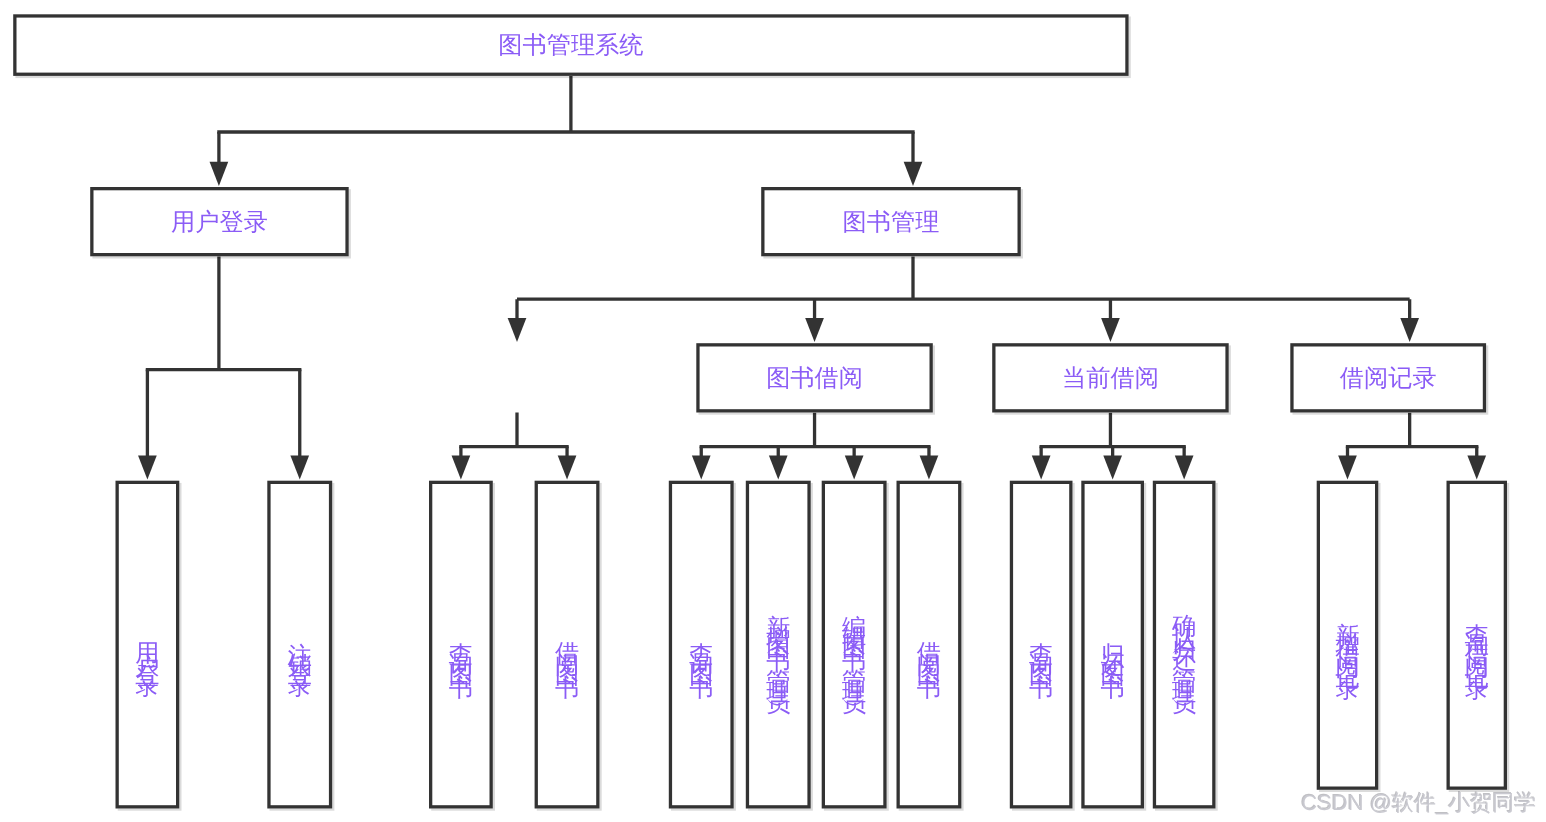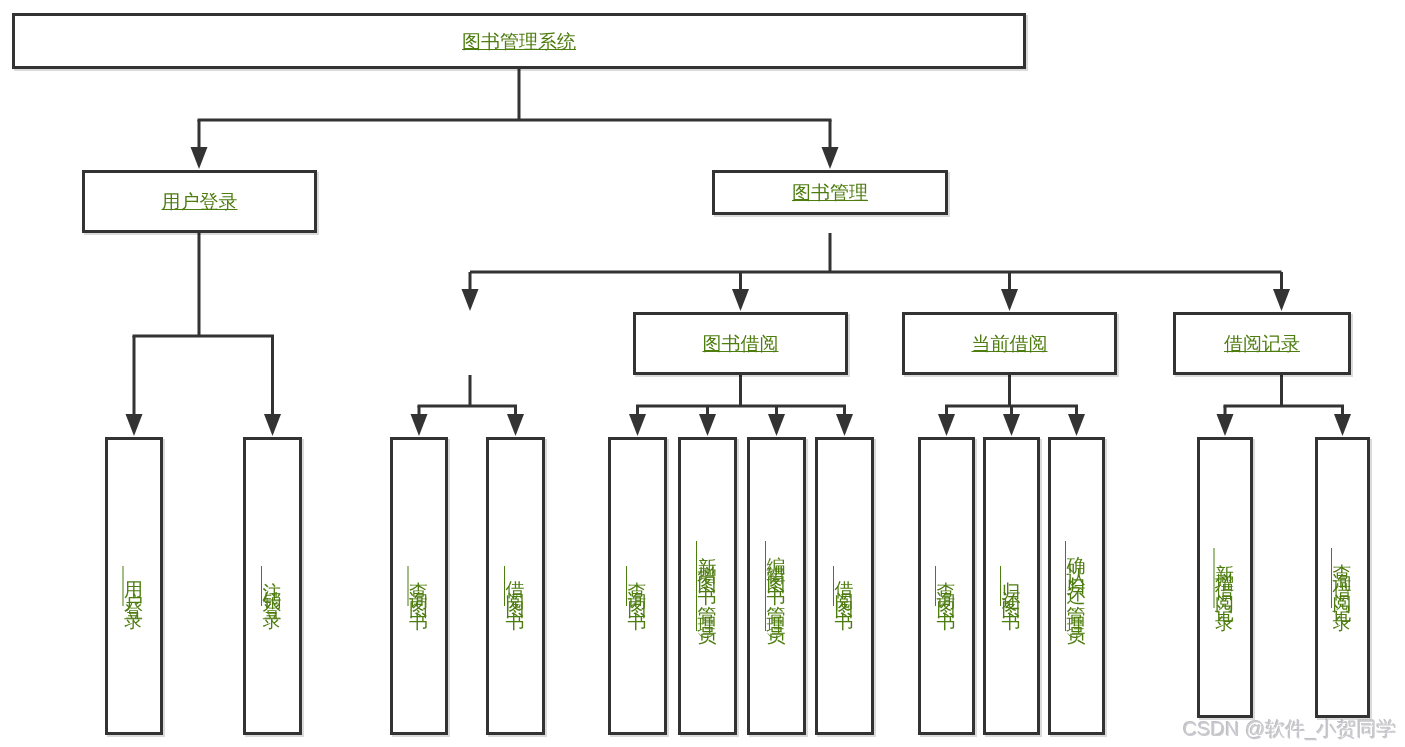--- a/index.html
+++ b/index.html
@@ -22,25 +22,24 @@
     box-sizing: border-box;
     background: #ffffff;
     border: 3px solid #333333;
     box-shadow: 2px 2px 0 rgba(0,0,0,0.14);
     display: flex;
     align-items: center;
     justify-content: center;
     z-index: 2;
   }
   .node .lbl {
-    color: #4d7c0f;
-    font-size: 19px;
+    color: #8b5cf6;
+    font-size: 22px;
     line-height: 1;
     white-space: nowrap;
-    text-decoration: underline;
   }
   .leaf .lbl {
     writing-mode: vertical-rl;
     text-orientation: mixed;
     letter-spacing: 10px;
     white-space: normal;
   }
   #watermark {
     position: absolute;
     left: 1183px;
@@ -107,21 +106,21 @@
     </g>
   </svg>
 
   <div class="node" style="left:12px; top:13px; width:1014px; height:56px;">
     <span class="lbl">图书管理系统</span>
   </div>
 
   <div class="node" style="left:82px; top:170px; width:235px; height:63px;">
     <span class="lbl">用户登录</span>
   </div>
-  <div class="node" style="left:712px; top:170px; width:236px; height:45px;">
+  <div class="node" style="left:692px; top:170px; width:236px; height:63px;">
     <span class="lbl">图书管理</span>
   </div>
 
   <div class="node" style="left:633px; top:312px; width:215px; height:63px;">
     <span class="lbl">图书借阅</span>
   </div>
   <div class="node" style="left:902px; top:312px; width:215px; height:63px;">
     <span class="lbl">当前借阅</span>
   </div>
   <div class="node" style="left:1173px; top:312px; width:178px; height:63px;">

